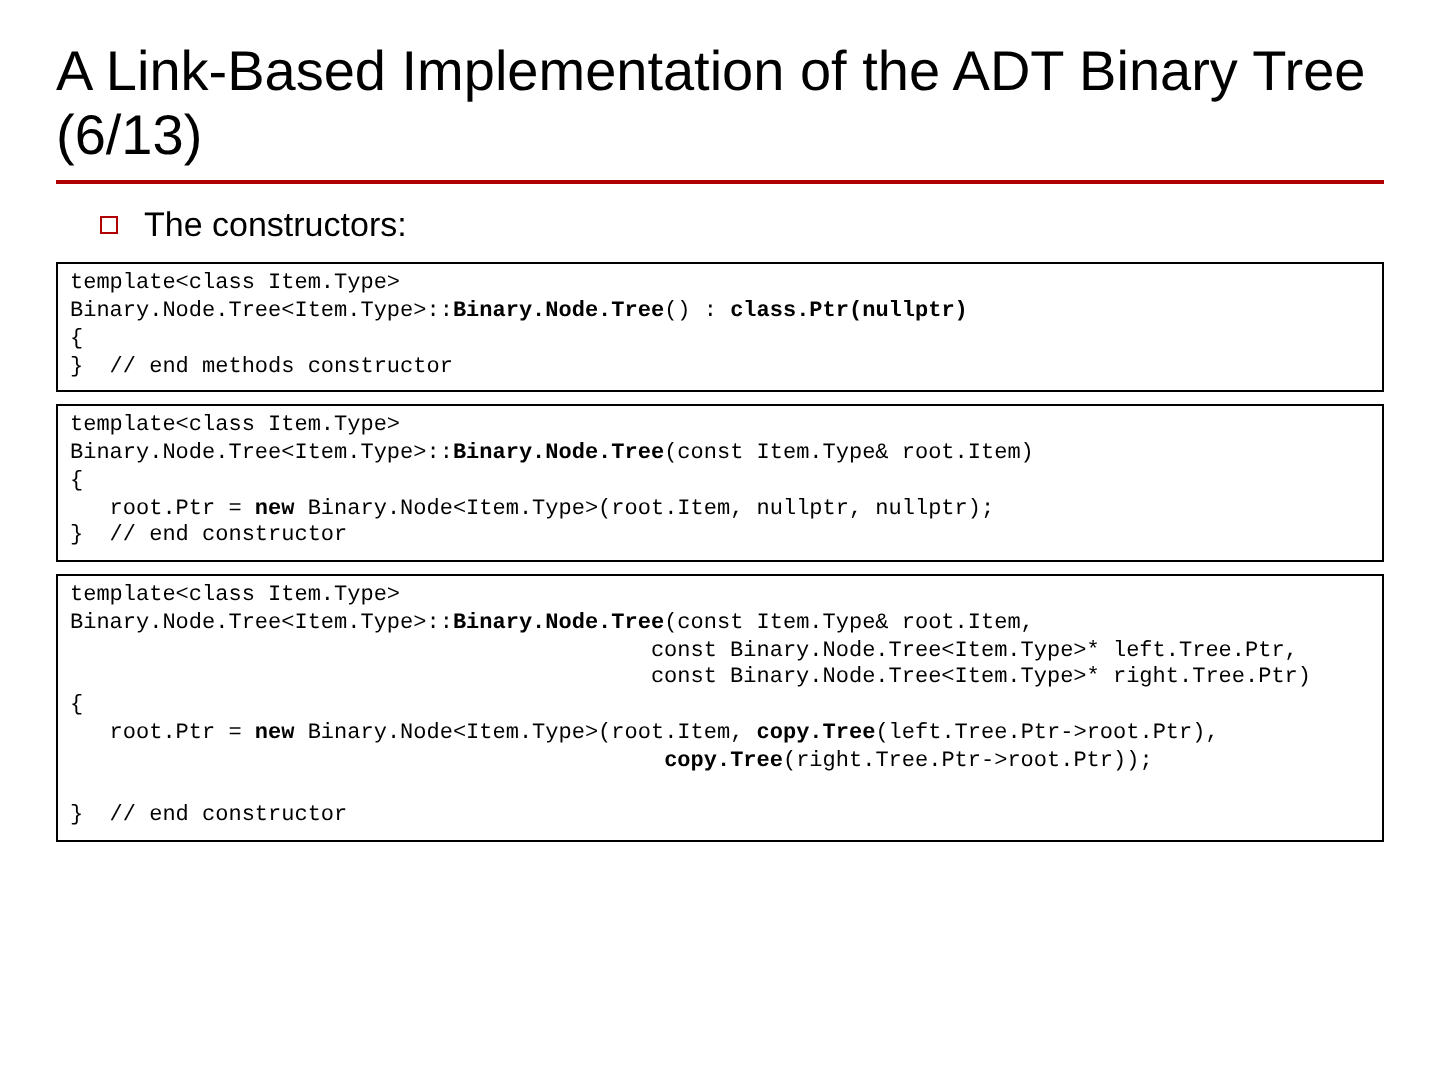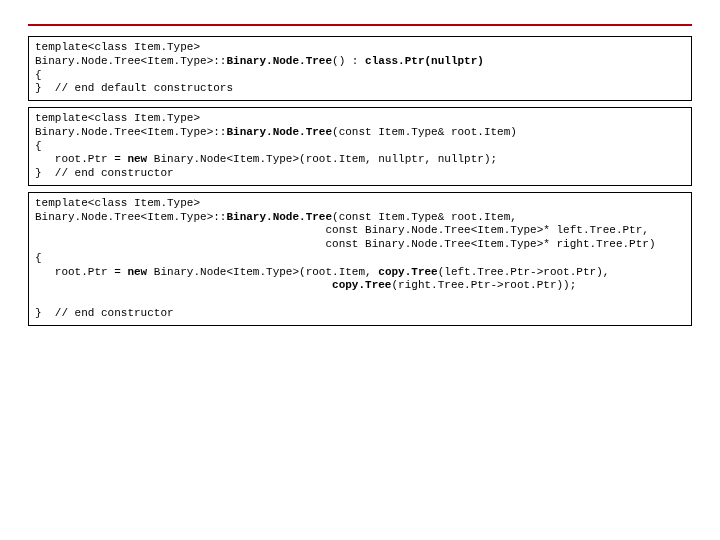--- a/index.html
+++ b/index.html
@@ -62,29 +62,31 @@
     color: #000;
   }
   .codebox .kw {
     font-weight: bold;
   }
 </style>
 </head>
 <body>
 
 <div class="slide">
+  <h1 class="title">A Link-Based Implementation of the ADT Binary Tree (6/13)</h1>
   <div class="rule"></div>
 
   <ul class="bullets">
+    <li>The constructors:</li>
   </ul>
 
   <div class="codebox"><span>template&lt;class Item.Type&gt;</span>
 <span>Binary.Node.Tree&lt;Item.Type&gt;::</span><span class="kw">Binary.Node.Tree</span><span>() : </span><span class="kw">class.Ptr(nullptr)</span>
 <span>{</span>
-<span>}  // end default constructors</span></div>
+<span>}  // end methods constructor</span></div>
 
   <div class="codebox"><span>template&lt;class Item.Type&gt;</span>
 <span>Binary.Node.Tree&lt;Item.Type&gt;::</span><span class="kw">Binary.Node.Tree</span><span>(const Item.Type&amp; root.Item)</span>
 <span>{</span>
 <span>   root.Ptr = </span><span class="kw">new</span><span> Binary.Node&lt;Item.Type&gt;(root.Item, nullptr, nullptr);</span>
 <span>}  // end constructor</span></div>
 
   <div class="codebox"><span>template&lt;class Item.Type&gt;</span>
 <span>Binary.Node.Tree&lt;Item.Type&gt;::</span><span class="kw">Binary.Node.Tree</span><span>(const Item.Type&amp; root.Item,</span>
 <span>                                            const Binary.Node.Tree&lt;Item.Type&gt;* left.Tree.Ptr,</span>

